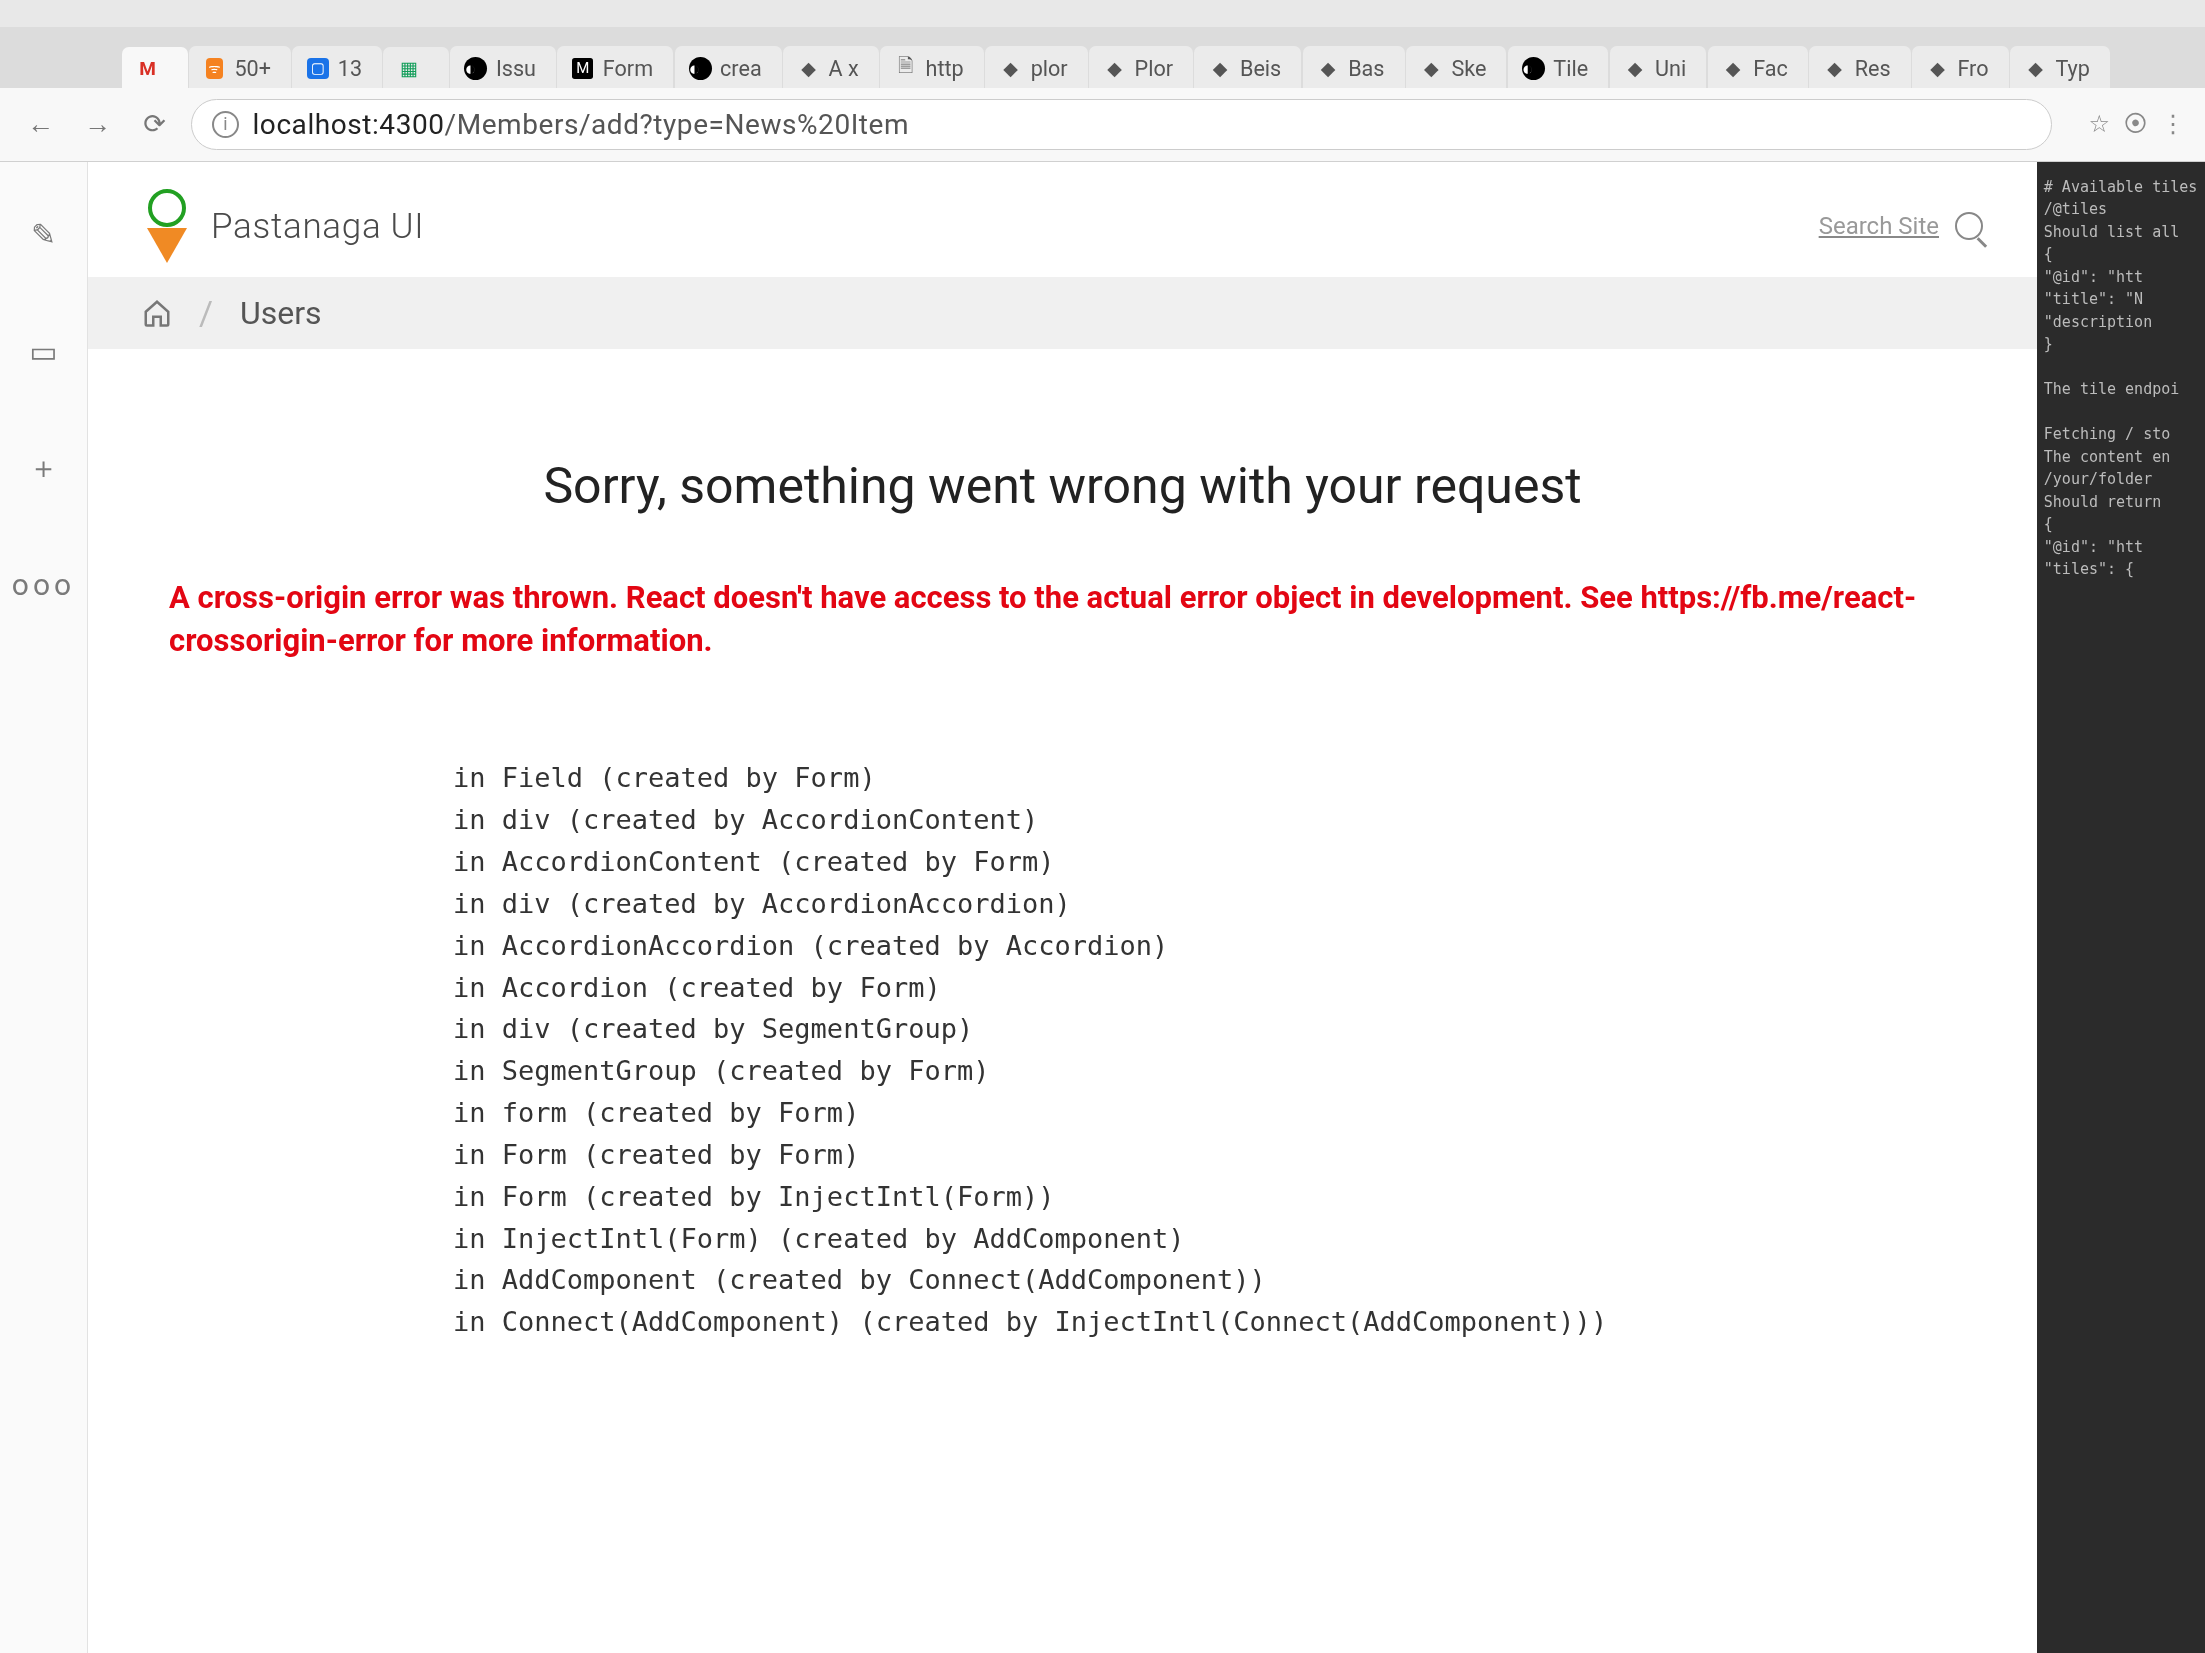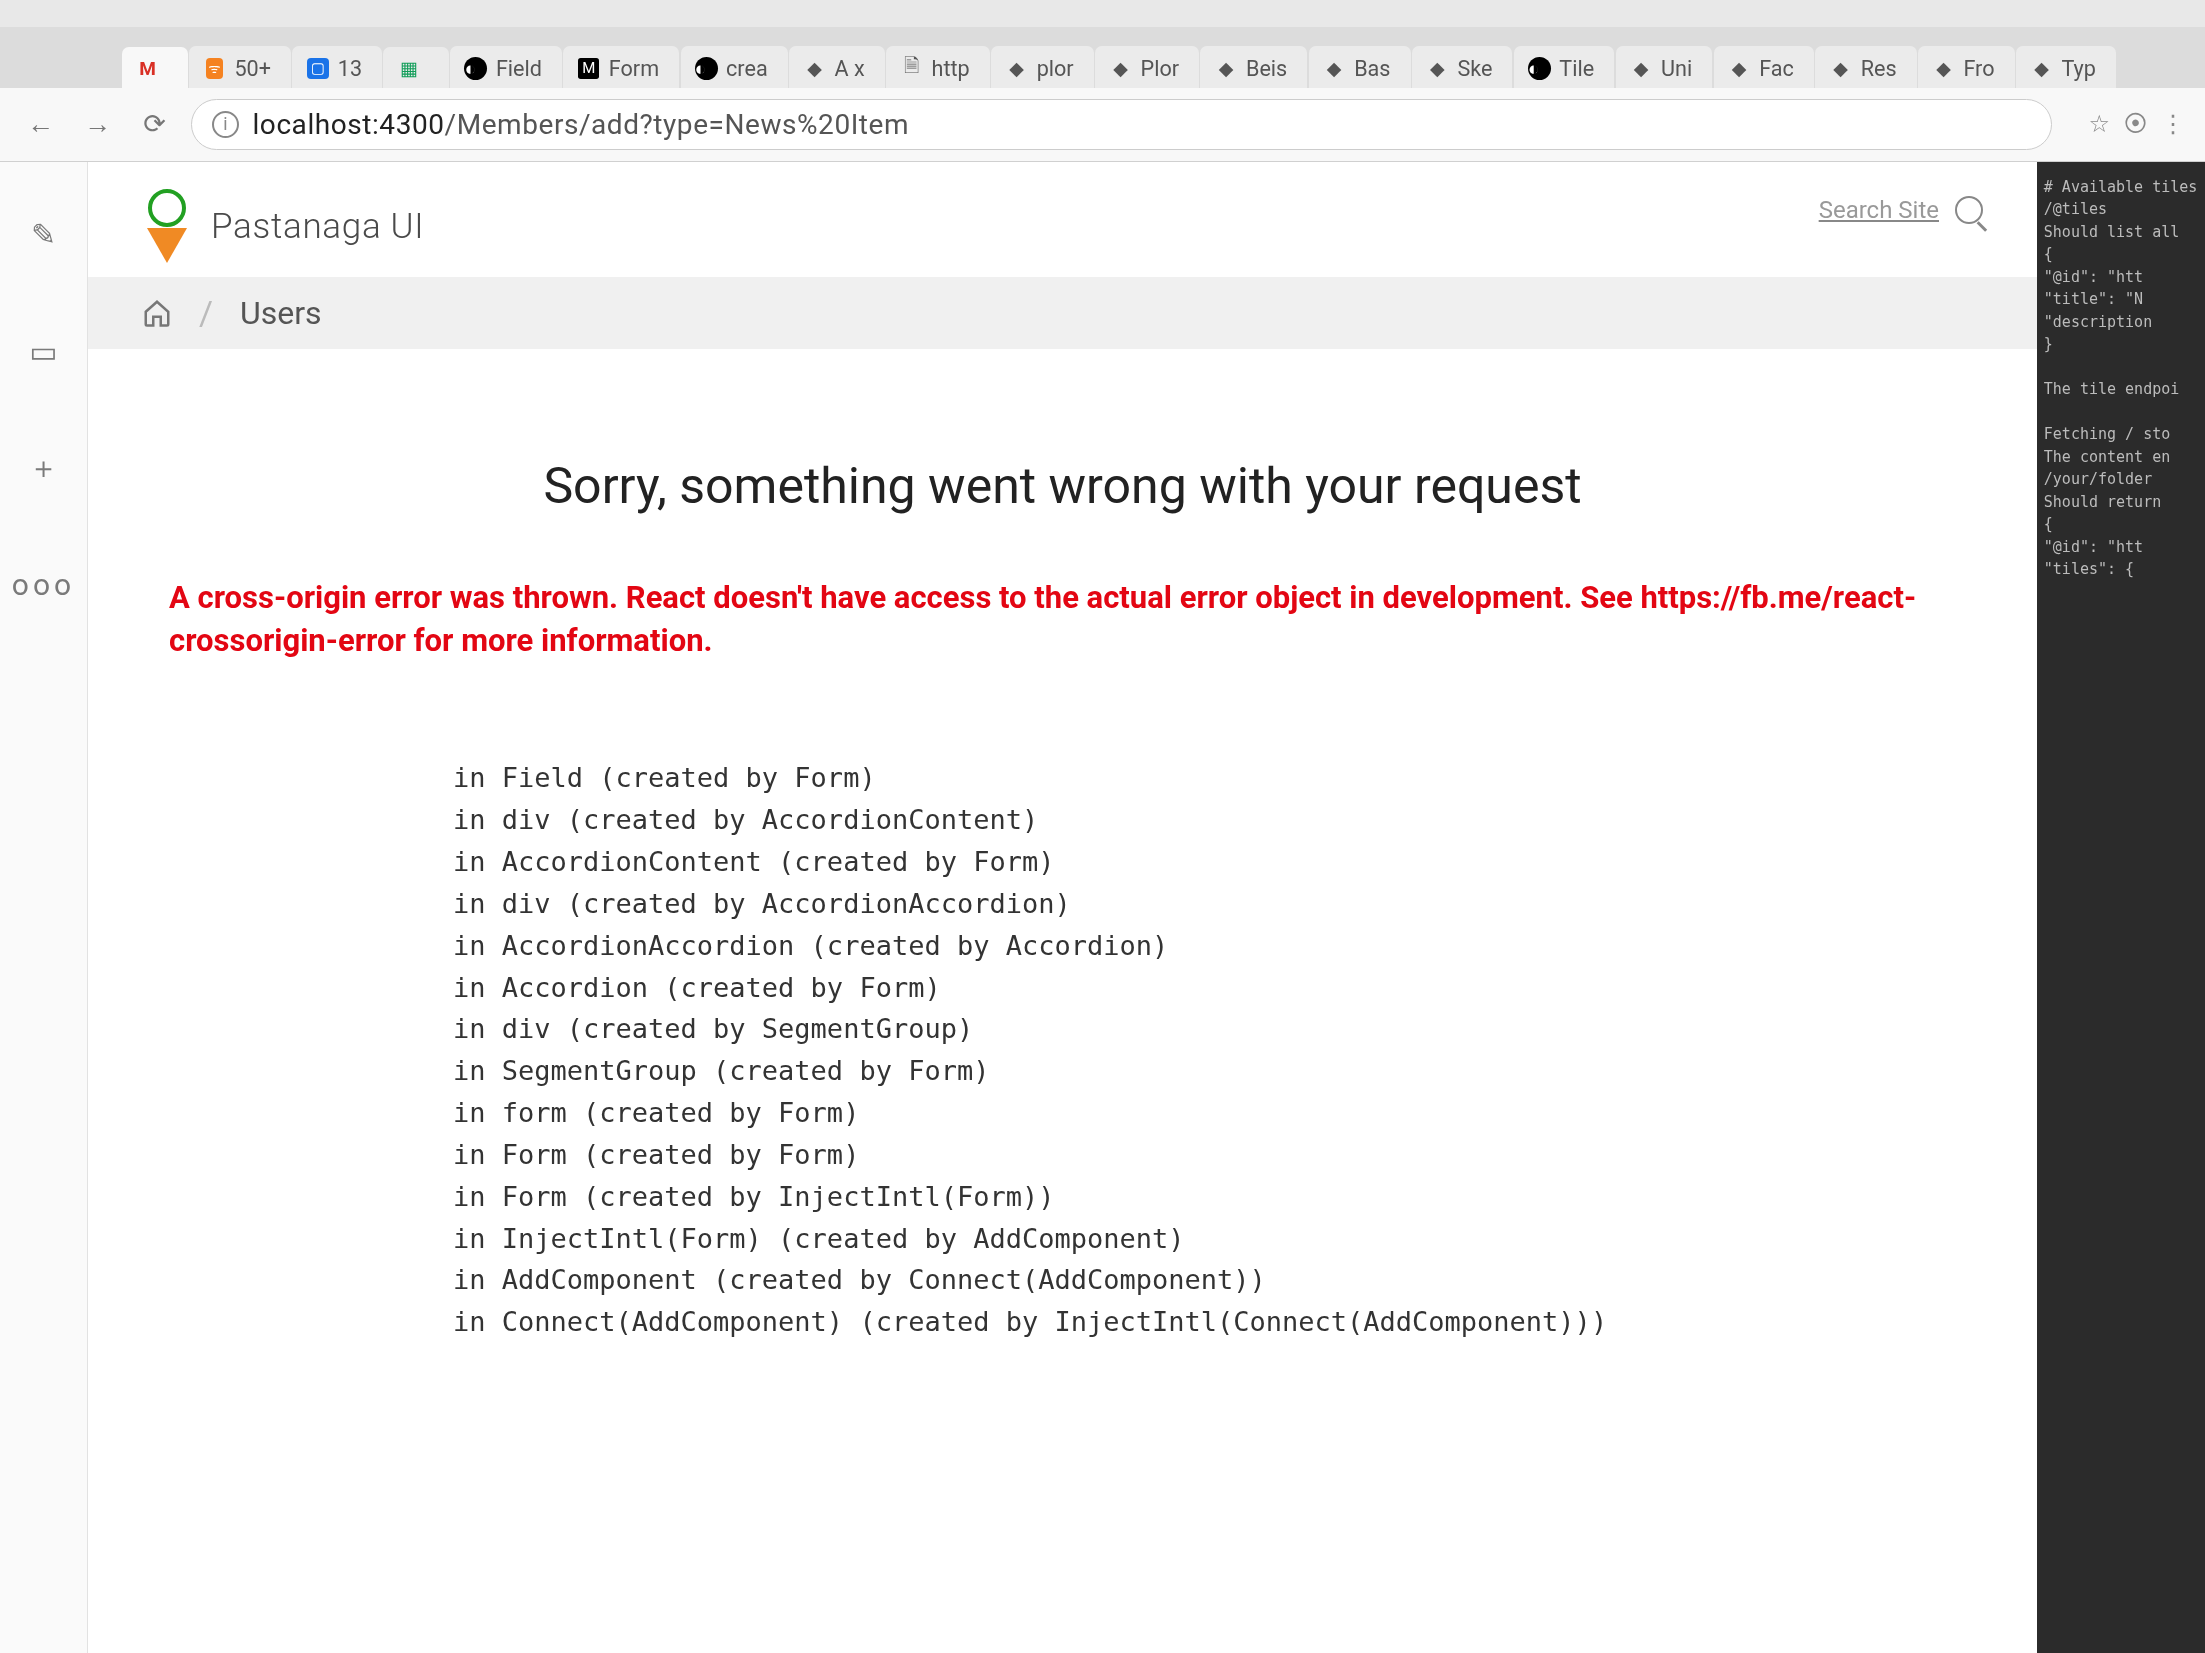--- a/index.html
+++ b/index.html
@@ -114,21 +114,21 @@
 
   .page {
     flex: 1;
     background: #fff;
     display: flex;
     flex-direction: column;
   }
 
   .site-header {
     display: flex;
-    align-items: flex-start;
+    align-items: center;
     padding: 27px 54px 13.5px 54px;
     gap: 41px;
   }
   .brand {
     display: flex; align-items: center; gap: 20px;
   }
   .brand-logo {
     width: 49px; height: 74px; position: relative;
   }
   .brand-logo .circ {
@@ -282,21 +282,21 @@
       <div class="tab">
         <span class="favicon">
           <span class="fv-sheets">▦</span>
         </span>
         <span></span>
       </div>
       <div class="tab">
         <span class="favicon">
           <span class="fv-gh">◐</span>
         </span>
-        <span>Field</span>
+        <span>Issu</span>
       </div>
       <div class="tab">
         <span class="favicon">
           <span class="fv-m">M</span>
         </span>
         <span>Form</span>
       </div>
       <div class="tab">
         <span class="favicon">
           <span class="fv-gh">◐</span>

